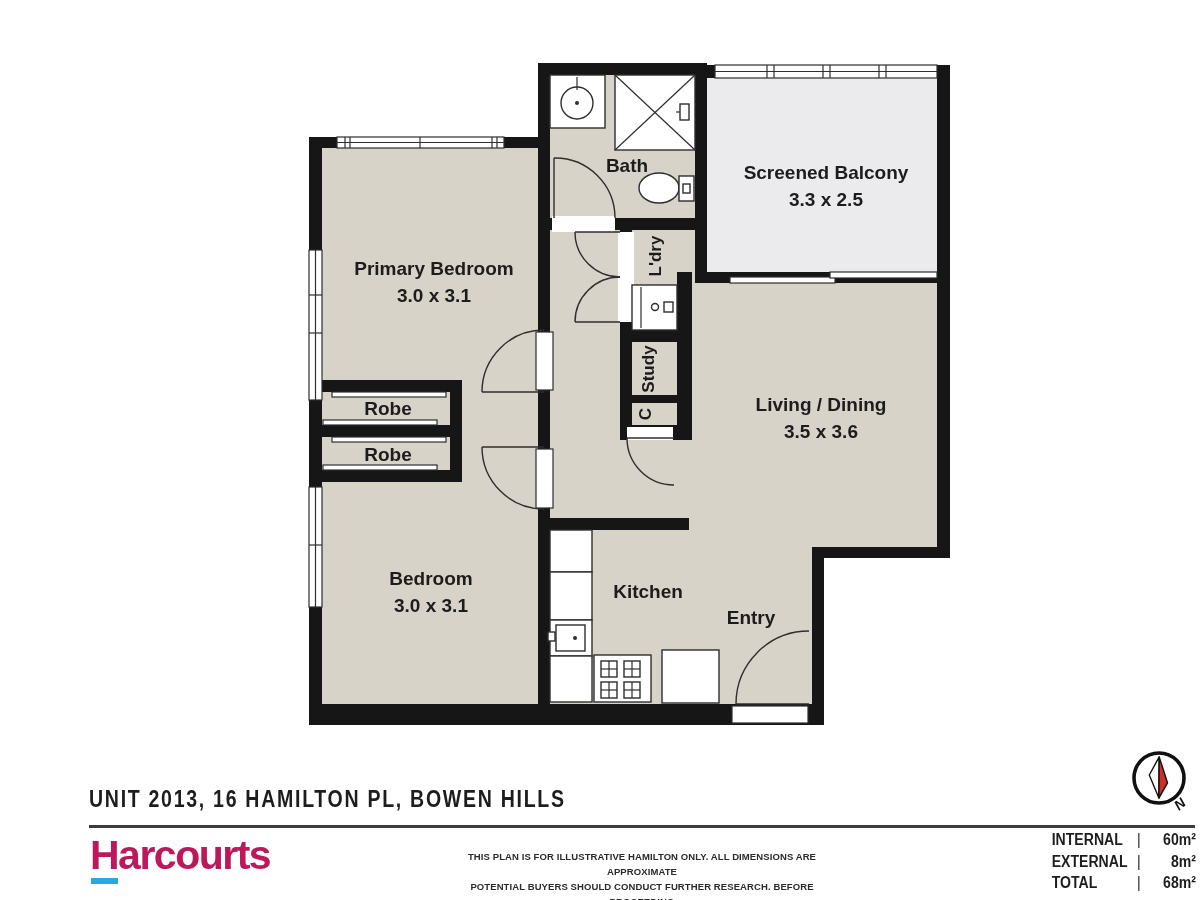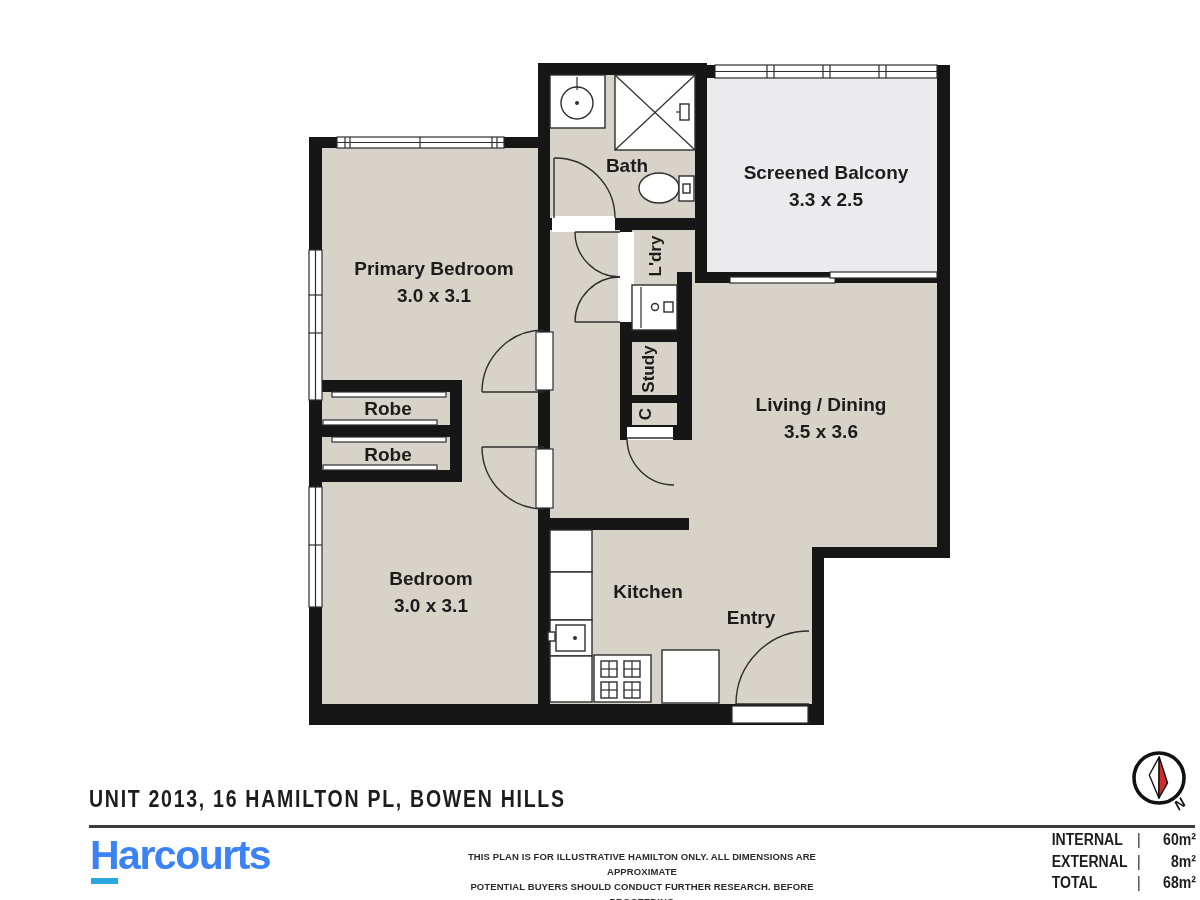--- a/index.html
+++ b/index.html
@@ -13,21 +13,21 @@
   .cutout{fill:#ffffff;stroke:#2e2e2e;stroke-width:1.2;}
   .fix{fill:#ffffff;stroke:#2e2e2e;stroke-width:1.4;}
   .thin{stroke:#2e2e2e;stroke-width:1.2;fill:none;}
   .arc{stroke:#2e2e2e;stroke-width:1.4;fill:none;}
 
   #plan-title{position:absolute;left:57px;top:786px;font-size:23px;font-weight:700;
               letter-spacing:2px;color:#1d1d1d;white-space:nowrap;
               transform:scaleX(0.85);transform-origin:left top;}
   #title-rule{position:absolute;left:57px;top:825px;width:1106px;height:3px;background:#3c3c3c;}
   #brand{position:absolute;left:58px;top:833px;}
-  #brand-word{font-size:41px;font-weight:700;letter-spacing:-1.5px;color:#3b82f6;line-height:1.1;}
+  #brand-word{font-size:41px;font-weight:700;letter-spacing:-1.5px;color:#be185d;line-height:1.1;}
   #brand-underline{position:absolute;left:1px;top:45px;width:27px;height:6px;background:#29a8e0;}
   #disclaimer{position:absolute;left:415px;top:849px;width:390px;text-align:center;
               font-size:9.5px;font-weight:600;color:#2a2a2a;line-height:15px;letter-spacing:0.1px;}
   #area-table{position:absolute;right:36px;top:831px;display:grid;
               grid-template-columns:92px 14px 58px;grid-auto-rows:21.5px;
               font-size:16px;font-weight:700;color:#1d1d1d;
               transform:scaleX(0.88);transform-origin:right top;}
   #area-table .lab{text-align:left;}
   #area-table .sep{text-align:center;font-weight:400;}
   #area-table .val{text-align:right;}

